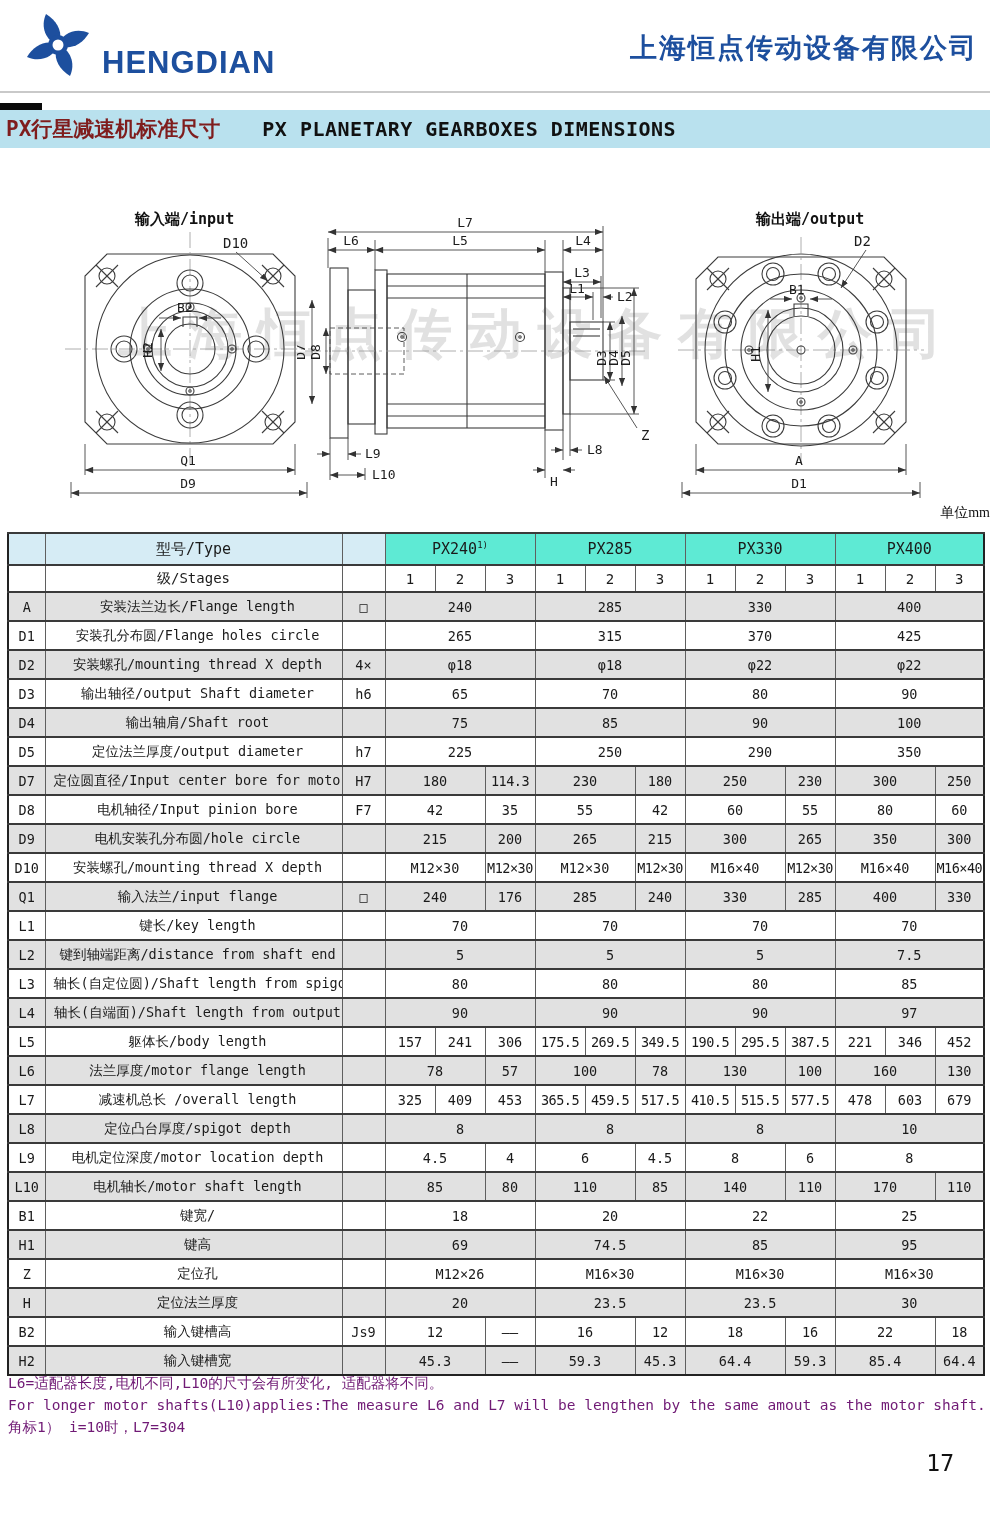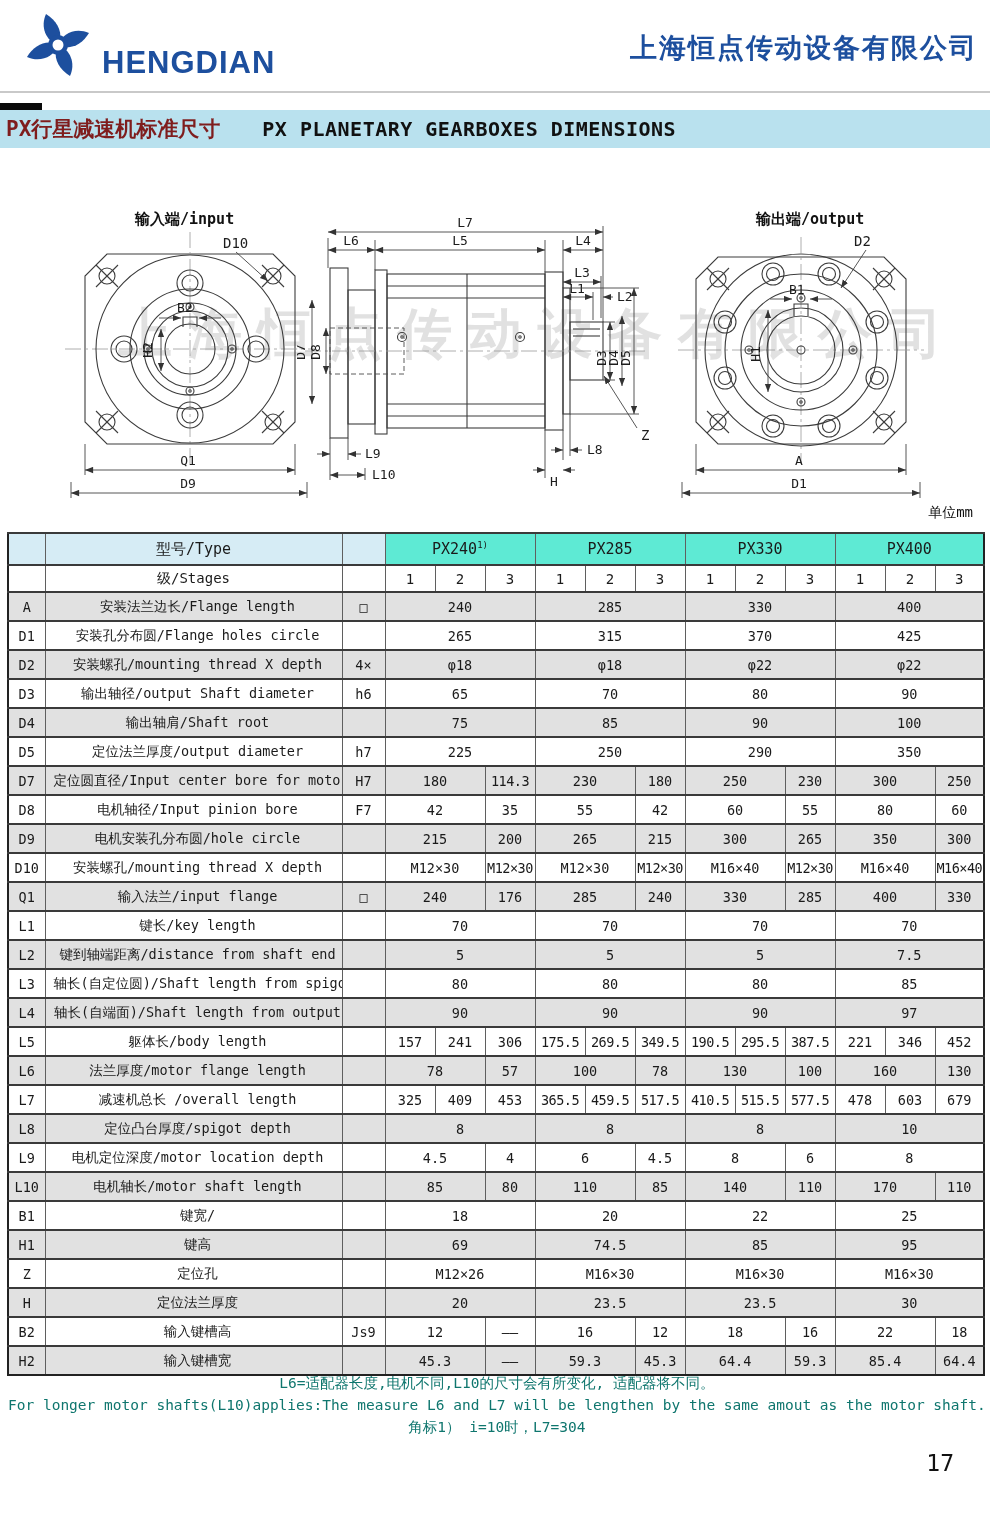--- a/index.html
+++ b/index.html
@@ -23,39 +23,39 @@
              color:#c9c9c9;opacity:0.55;white-space:nowrap;font-weight:600;}
   .drw{position:absolute;z-index:2;}
   .dln{stroke:#3c3c3c;stroke-width:1.1;fill:none;}
   .dsh{stroke:#4a4a4a;stroke-width:0.9;fill:none;stroke-dasharray:5 3;}
   .ctr{stroke:#9a9a9a;stroke-width:0.8;fill:none;stroke-dasharray:16 4 3 4;}
   .dim{stroke:#444;stroke-width:0.9;fill:none;}
   .lbl{font:13px "DejaVu Sans Mono",monospace;fill:#1c1c1c;}
   .lblb{font:14px "DejaVu Sans Mono",monospace;fill:#1c1c1c;}
   .dtitle{font:15px "DejaVu Sans Mono","DejaVu Sans",sans-serif;fill:#111;font-weight:600;}
   
-  .unit{position:absolute;right:17px;top:504px;font-size:14px;color:#111;}
+  .unit{position:absolute;right:0;top:504px;font-size:14px;color:#111;font-family:Liberation Serif, serif;}
   
   #dim-table{position:absolute;left:7px;top:532px;width:978px;border-collapse:collapse;
              table-layout:fixed;border:2px solid #222;}
   #dim-table th,#dim-table td{border-left:1px solid #5f5f5f;border-top:2px solid #3a3a3a;
              text-align:center;padding:0;font-weight:normal;overflow:hidden;white-space:nowrap;}
   .model-th{height:30px;background:#5eead4;font-size:15px;}
   .model-th sup{font-size:9px;}
   .type-th{background:#d6ecf5;font-size:15px;}
   .key-th{background:#d6ecf5;}
   #stages-row td{height:25px;font-size:14px;background:#fff;margin-left:40px;}
   #dim-tbody td{height:27px;font-size:13.5px;background:#fff;}
   #dim-tbody tr.shade td{background:#e1e1e1;}
   .key-td{font-size:14px;}
   .desc-td{text-align:left;padding-left:8px !important;font-size:13px;}
   .sym-td{font-size:13px;}
   .val-td.tight{font-size:11px;letter-spacing:-0.5px;}
   
-  .footnotes{position:absolute;left:8px;top:1372px;font-size:14.5px;line-height:22px;color:#0f766e;text-align:center;}
+  .footnotes{position:absolute;left:8px;top:1372px;font-size:14.5px;line-height:22px;color:#701a75;}
   .page-number{position:absolute;right:36px;top:1450px;font-size:23px;color:#111;margin-left:12px;}
 </style>
 </head>
 <body>
 
 <div class="page">
 
   <svg class="logo-icon" width="64" height="66" viewBox="0 0 64 66">
     <g fill="#1d4f9e">
       <path d="M32 33 C20 29 14 15 20 2 C30 8 36 18 34 28 Z"></path>

